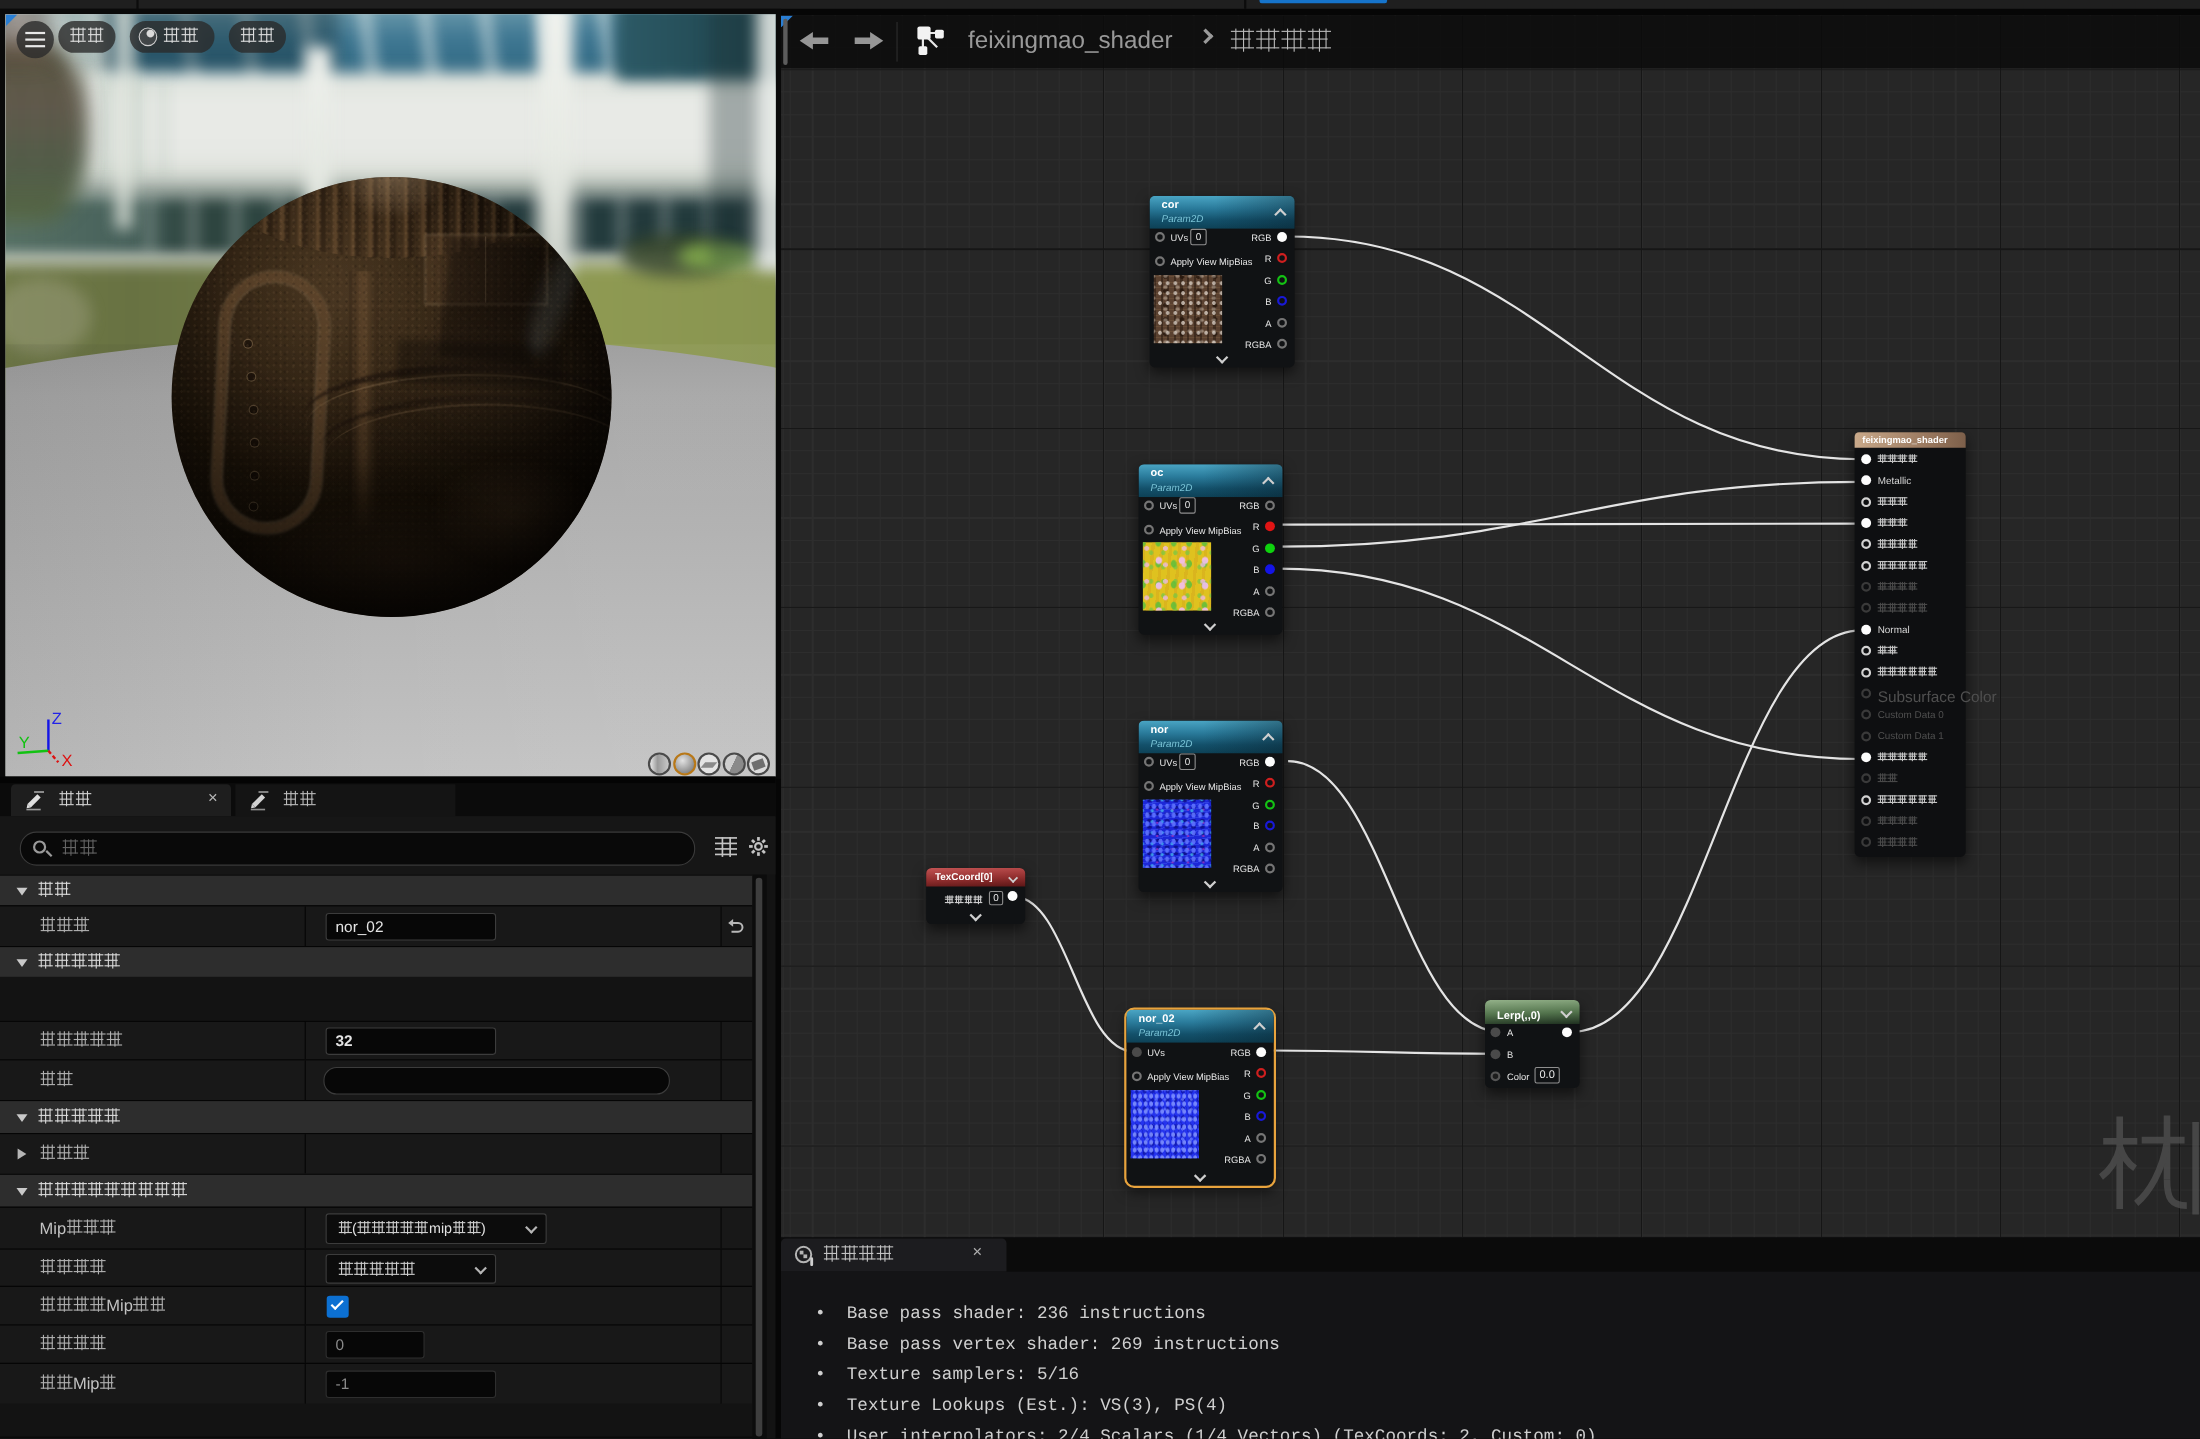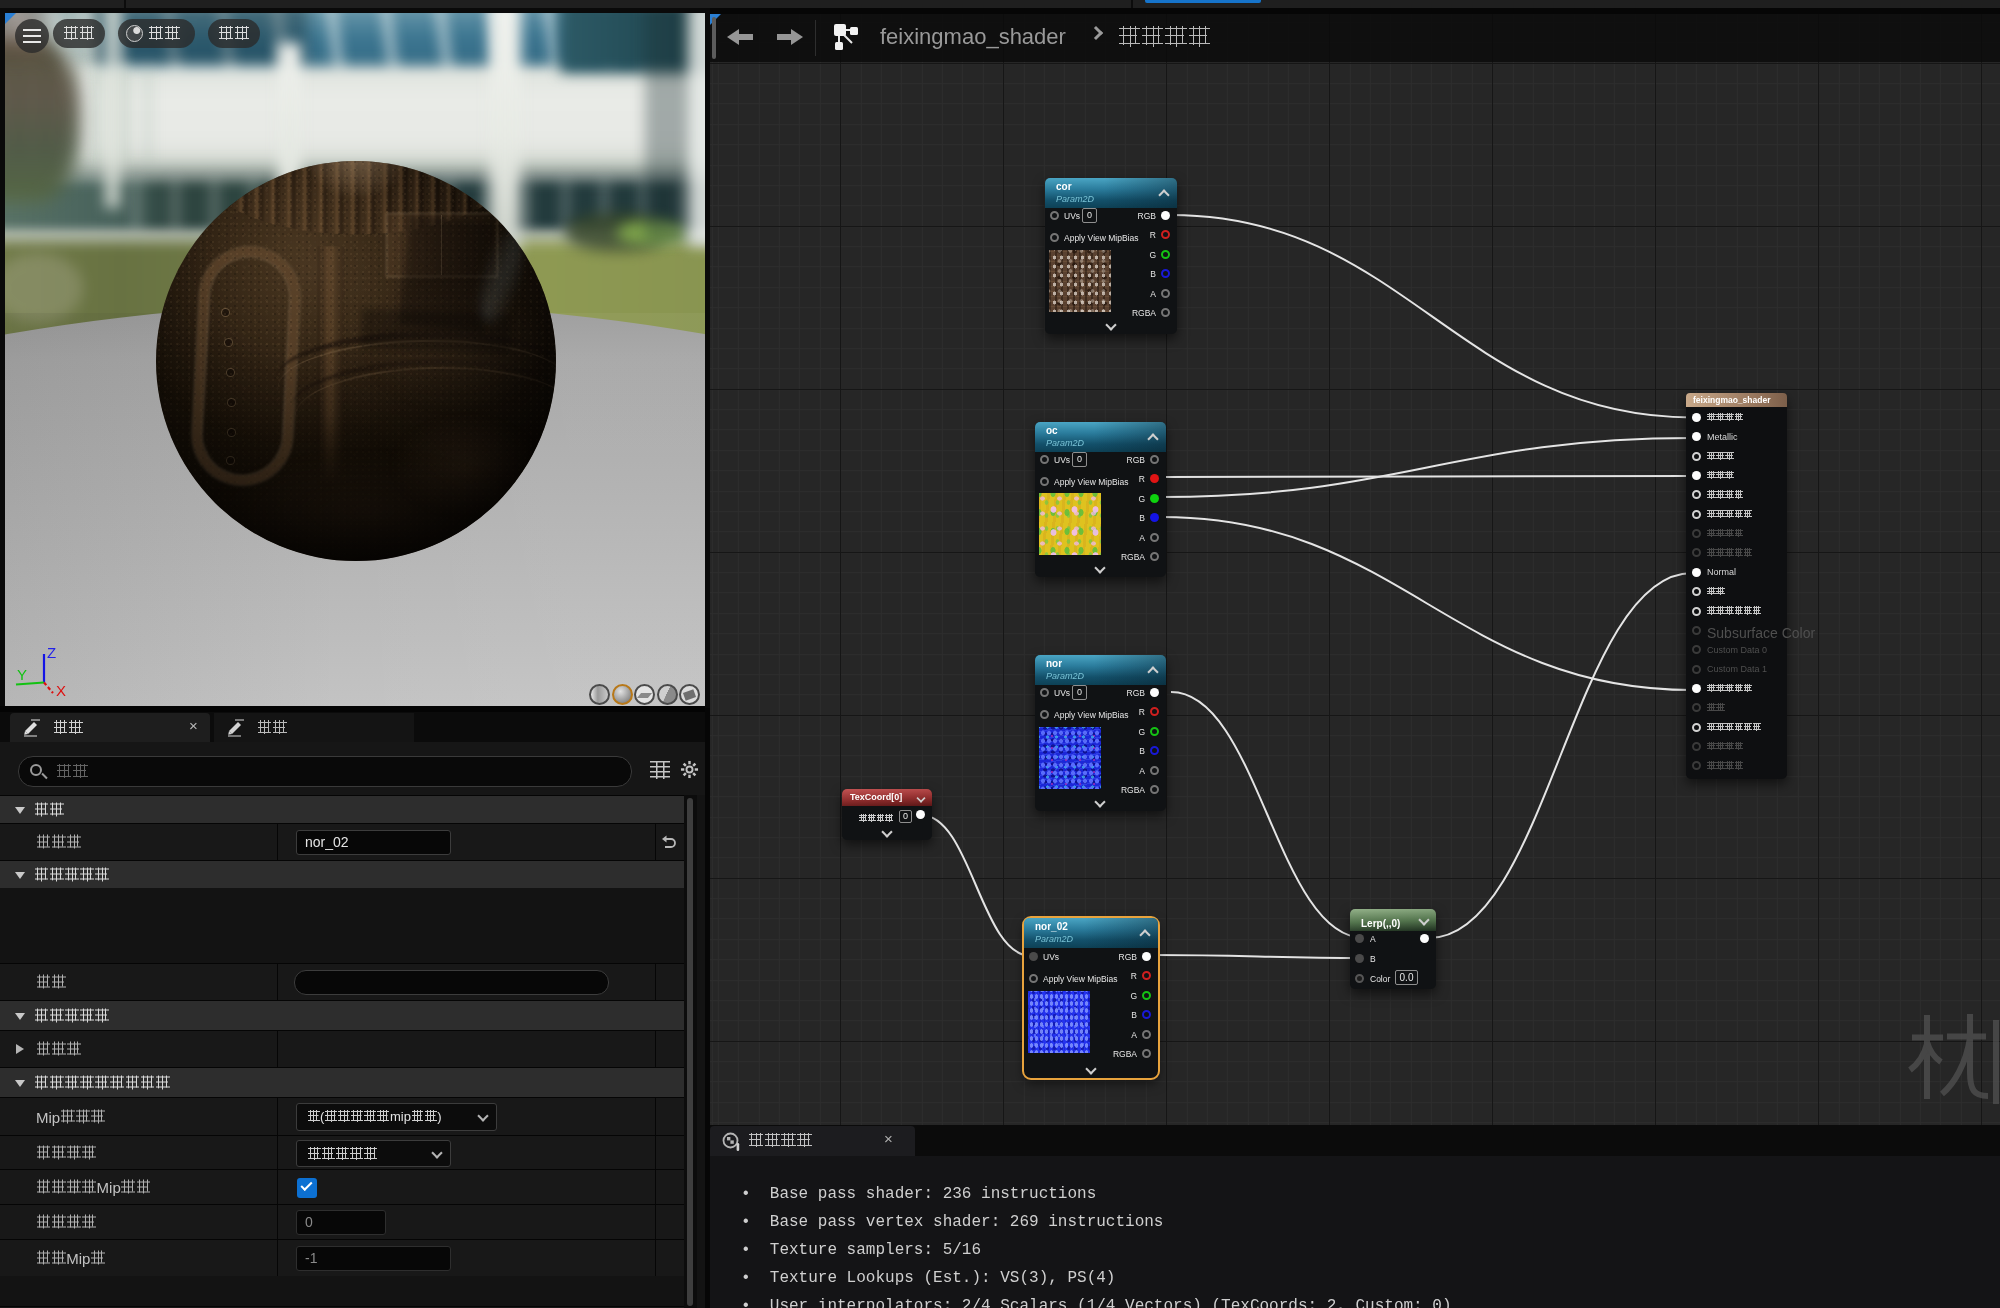--- a/index.html
+++ b/index.html
@@ -218,20 +218,26 @@
   <span class="inbox" style="left:296px;top:6px;width:155px;height:25px">nor_02</span>
   <svg class="abs" style="left:660px;top:10px" width="17" height="16" viewBox="0 0 17 16">
         <path d="M4,5 L11,5 A4,4 0 0 1 11,13 L5,13" stroke="#b8b8b8" stroke-width="1.8" fill="none"></path>
         <path d="M6.5,1.5 L2,5 L6.5,8.5 Z" fill="#b8b8b8"></path>
       </svg>
 </div>
 <div class="cat" style="top:154px;height:28px">
       <span class="tri"></span>
       <span class="lab"><span class="g"></span><span class="g"></span><span class="g"></span><span class="g"></span><span class="g"></span></span>
     </div>
+<div class="drow" style="top:222px;height:35px">
+      <span class="lab"><span class="g"></span><span class="g"></span><span class="g"></span><span class="g"></span><span class="g"></span></span>
+      <span class="div1"></span>
+      <span class="div2"></span>
+  <span class="inbox" style="left:296px;top:5px;width:155px;height:25px;font-weight:bold">32</span>
+</div>
 <div class="drow" style="top:257px;height:37px">
       <span class="lab"><span class="g"></span><span class="g"></span></span>
       <span class="div1"></span>
       <span class="div2"></span>
   <span class="inbox" style="left:294px;top:6px;width:315px;height:25px;border-radius:12px"></span>
 </div>
 <div class="cat" style="top:294px;height:30px">
       <span class="tri"></span>
       <span class="lab"><span class="g"></span><span class="g"></span><span class="g"></span><span class="g"></span><span class="g"></span></span>
     </div>

